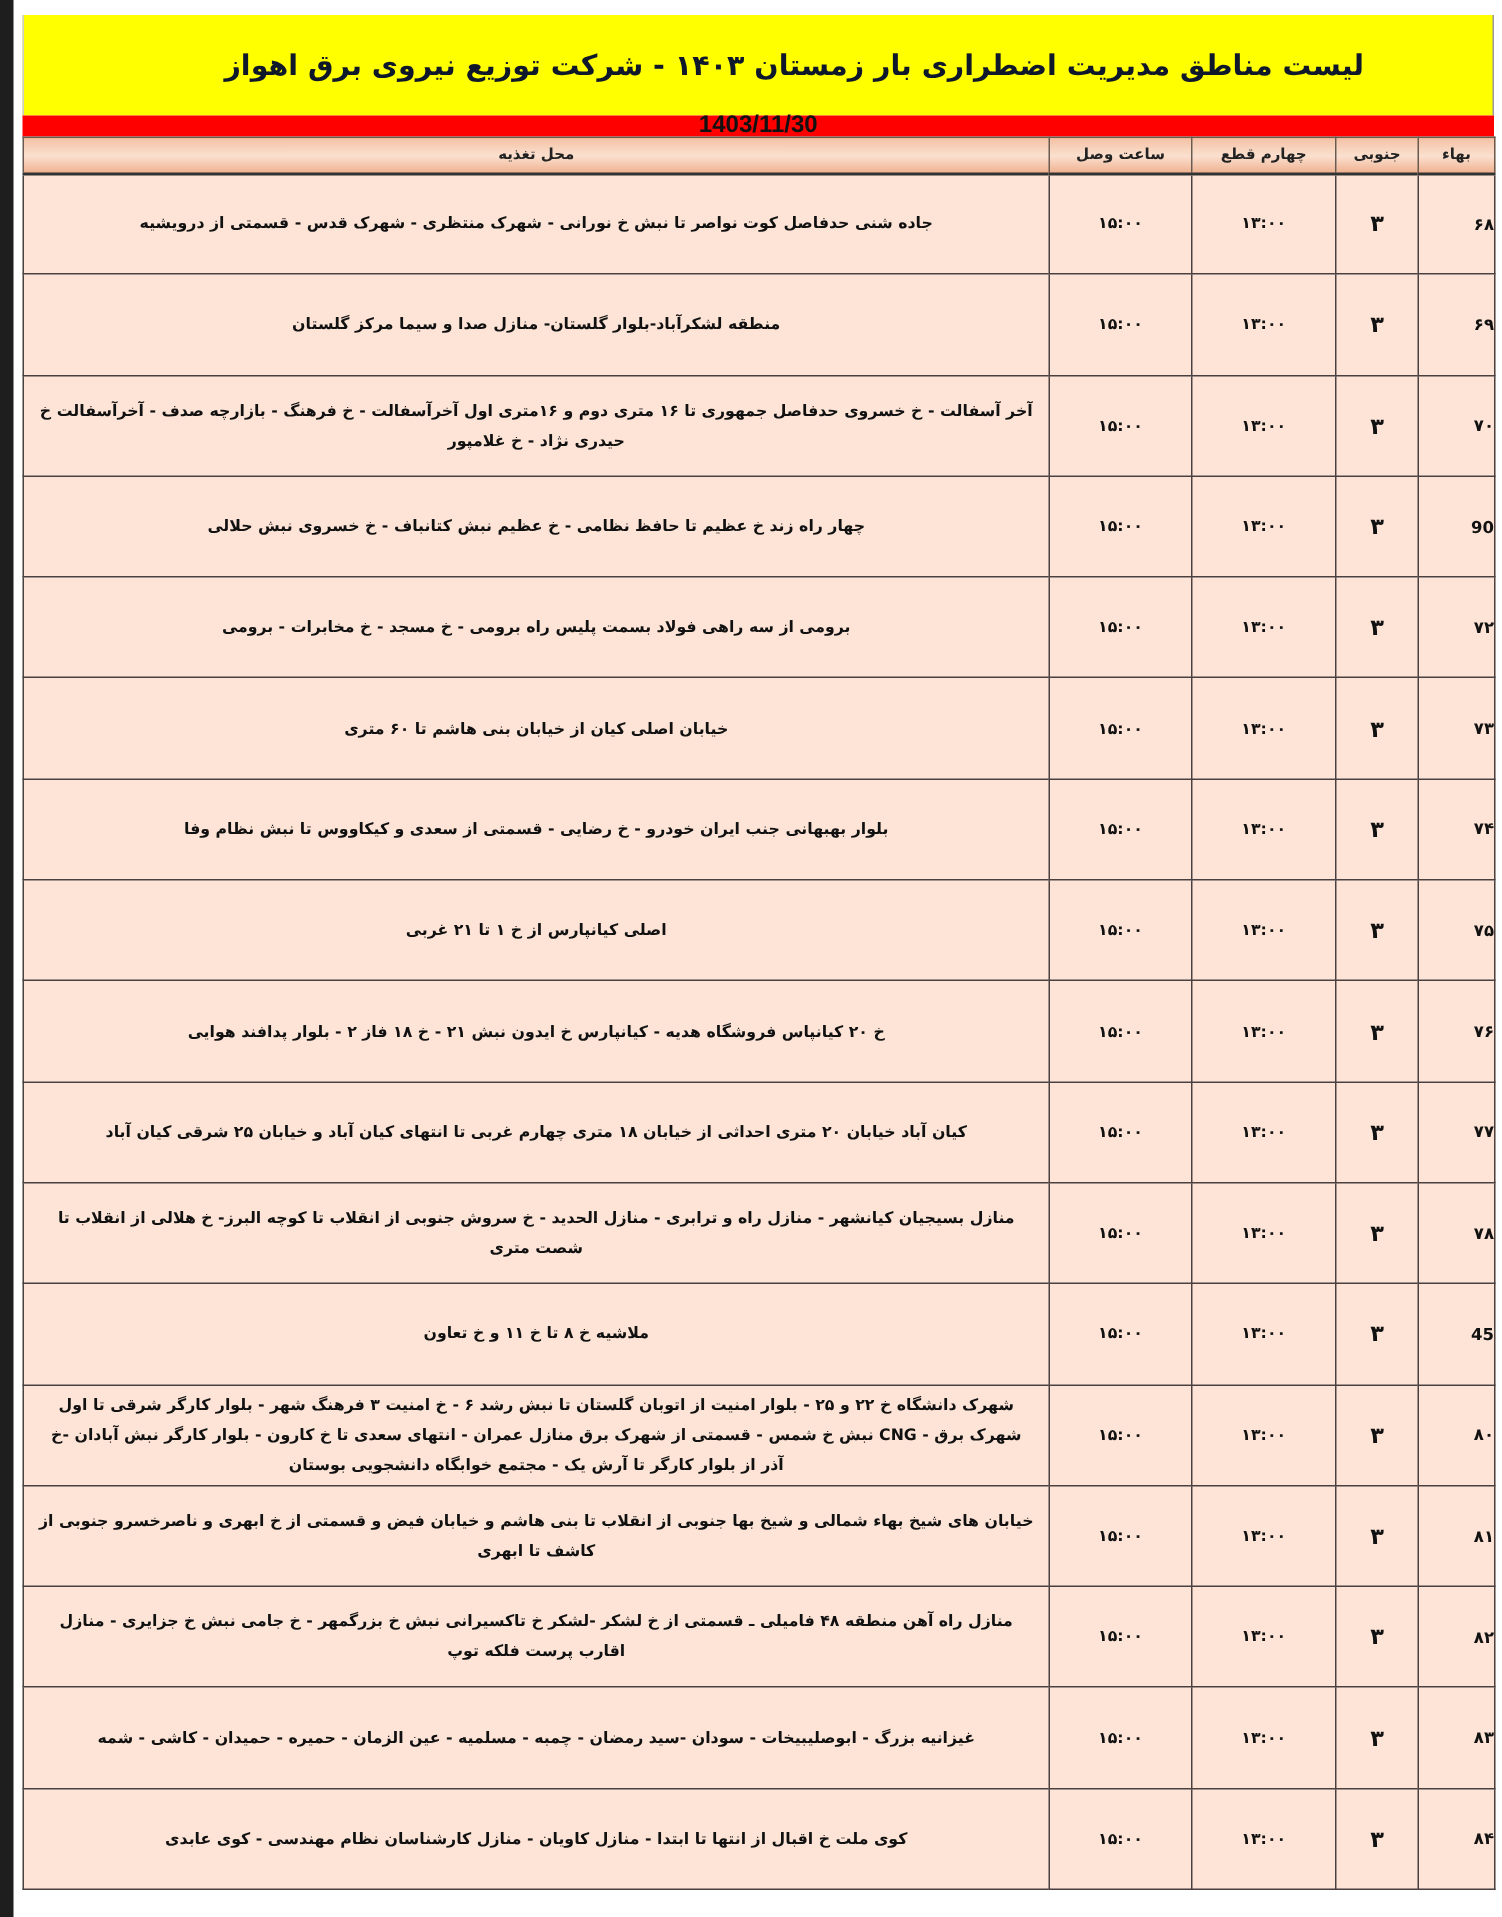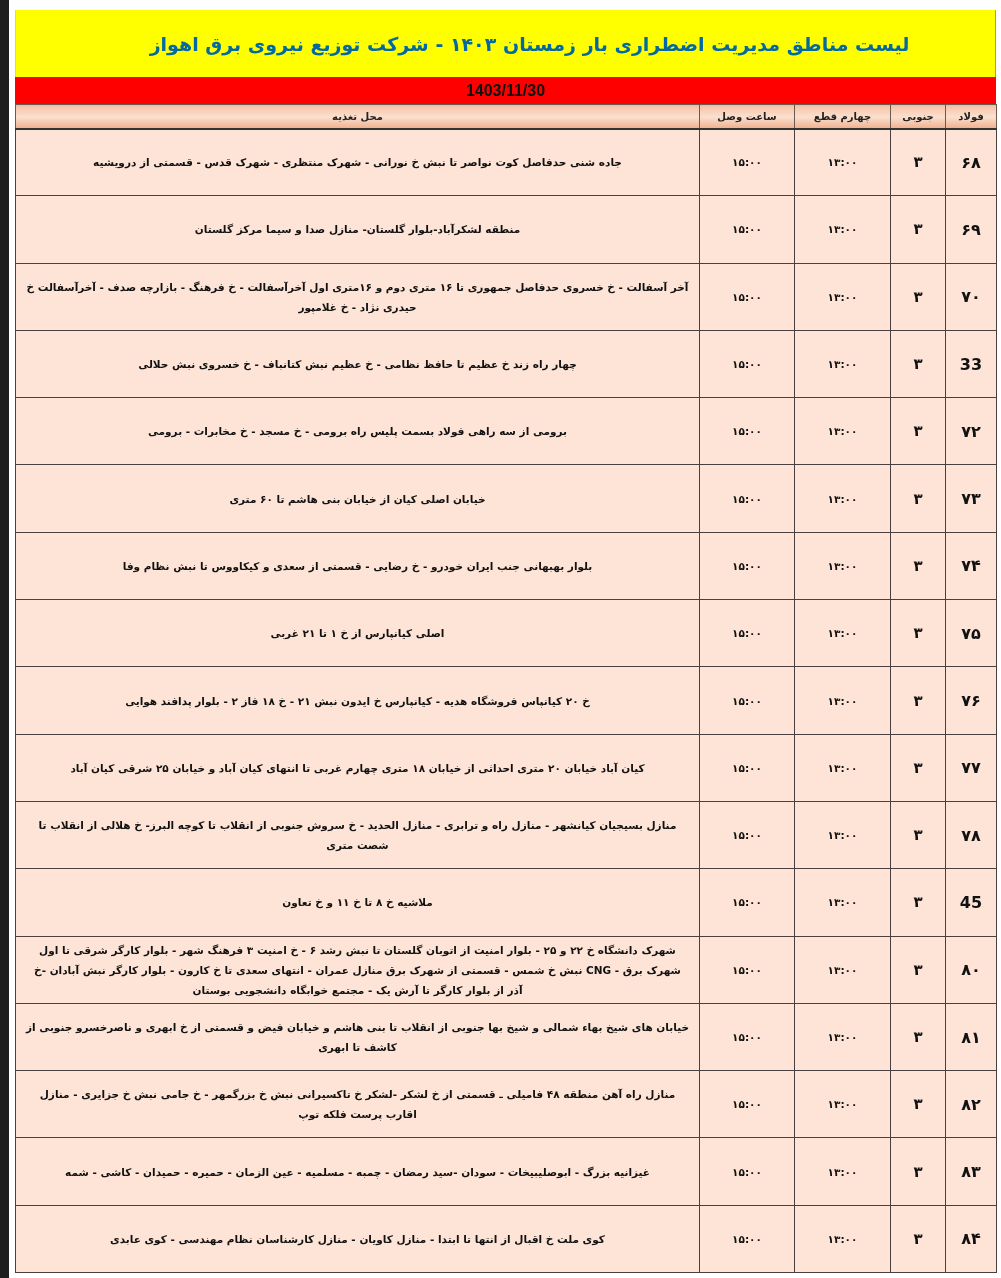--- a/index.html
+++ b/index.html
@@ -3,42 +3,42 @@
 <meta charset="utf-8">
 <style>
   * { box-sizing: border-box; margin: 0; padding: 0; }
   html, body { width: 1001px; height: 1278px; background: #ffffff; overflow: hidden; }
   body { position: relative; font-family: "DejaVu Sans", sans-serif; }
   .left-strip { position: absolute; left: 0; top: 0; width: 9px; height: 1278px; background: #1e1e1e; }
   .sheet { position: absolute; left: 15px; top: 10px; width: 981px; }
   .title-banner {
     height: 67px; background: #ffff00;
     display: flex; align-items: center; justify-content: center;
-    font-size: 19px; font-weight: bold; color: #0369a1; direction: rtl;
+    font-size: 19px; font-weight: bold; color: #0f172a; direction: rtl;
     border-left: 1px solid #ccc; border-right: 1px solid #999; padding-left: 48px;
   }
   .date-bar {
-    height: 27px; background: #ff0000;
+    height: 14px; background: #ff0000;
     display: flex; align-items: center; justify-content: center;
     font-family: "Liberation Sans", sans-serif; font-size: 16px; font-weight: bold; color: #111;
   }
   table { width: 981px; border-collapse: collapse; direction: rtl; table-layout: fixed; }
   th {
     height: 24px; font-size: 10px; font-weight: bold; color: #222;
     background: linear-gradient(to bottom, #f4c2a6 0%, #fbe0cf 50%, #efb08e 100%);
     border: 1px solid #6b5a50;
     border-bottom: 2px solid #333;
   }
   td {
     height: 67.3px; background: #fde4d7; border: 1px solid #4a4040;
     text-align: center; vertical-align: middle; color: #111;
     font-size: 10.5px; font-weight: bold;
   }
   td.loc { padding: 0 10px; line-height: 20px; margin-left: 24px; }
-  td.num { font-size: 16px; }
+  td.num { font-size: 11px; text-align: right; }
   td.blk { font-size: 15px; }
   td.time { font-size: 10.5px; letter-spacing: 0.5px; text-align: center; }
   col.c-row { width: 51px; }
   col.c-blk { width: 55px; }
   col.c-cut { width: 96px; }
   col.c-con { width: 95px; }
   col.c-loc { width: 684px; }
 </style>
 </head>
 <body>
@@ -52,21 +52,21 @@
   <table>
     <colgroup>
       <col class="c-row">
         <col class="c-blk">
         <col class="c-cut">
         <col class="c-con">
         <col class="c-loc">
     </colgroup>
     <thead>
       <tr>
-        <th>فولاد</th>
+        <th>بهاء</th>
         <th>جنوبی</th>
         <th>چهارم قطع</th>
         <th>ساعت وصل</th>
         <th>محل تغذیه</th>
       </tr>
     </thead>
     <tbody id="tbody">
         <tr>
           <td class="num">۶۸</td>
           <td class="blk">۳</td>
@@ -82,21 +82,21 @@
           <td class="loc">منطقه لشکرآباد-بلوار گلستان- منازل صدا و سیما مرکز گلستان</td>
         </tr>
         <tr>
           <td class="num">۷۰</td>
           <td class="blk">۳</td>
           <td class="time">۱۳:۰۰</td>
           <td class="time">۱۵:۰۰</td>
           <td class="loc">آخر آسفالت - خ خسروی حدفاصل جمهوری تا ۱۶ متری دوم و ۱۶متری اول آخرآسفالت - خ فرهنگ - بازارچه صدف - آخرآسفالت خ حیدری نژاد - خ غلامپور</td>
         </tr>
         <tr>
-          <td class="num">33</td>
+          <td class="num">90</td>
           <td class="blk">۳</td>
           <td class="time">۱۳:۰۰</td>
           <td class="time">۱۵:۰۰</td>
           <td class="loc">چهار راه زند خ عظیم تا حافظ نظامی  - خ عظیم نبش کتانباف - خ خسروی نبش حلالی</td>
         </tr>
         <tr>
           <td class="num">۷۲</td>
           <td class="blk">۳</td>
           <td class="time">۱۳:۰۰</td>
           <td class="time">۱۵:۰۰</td>

